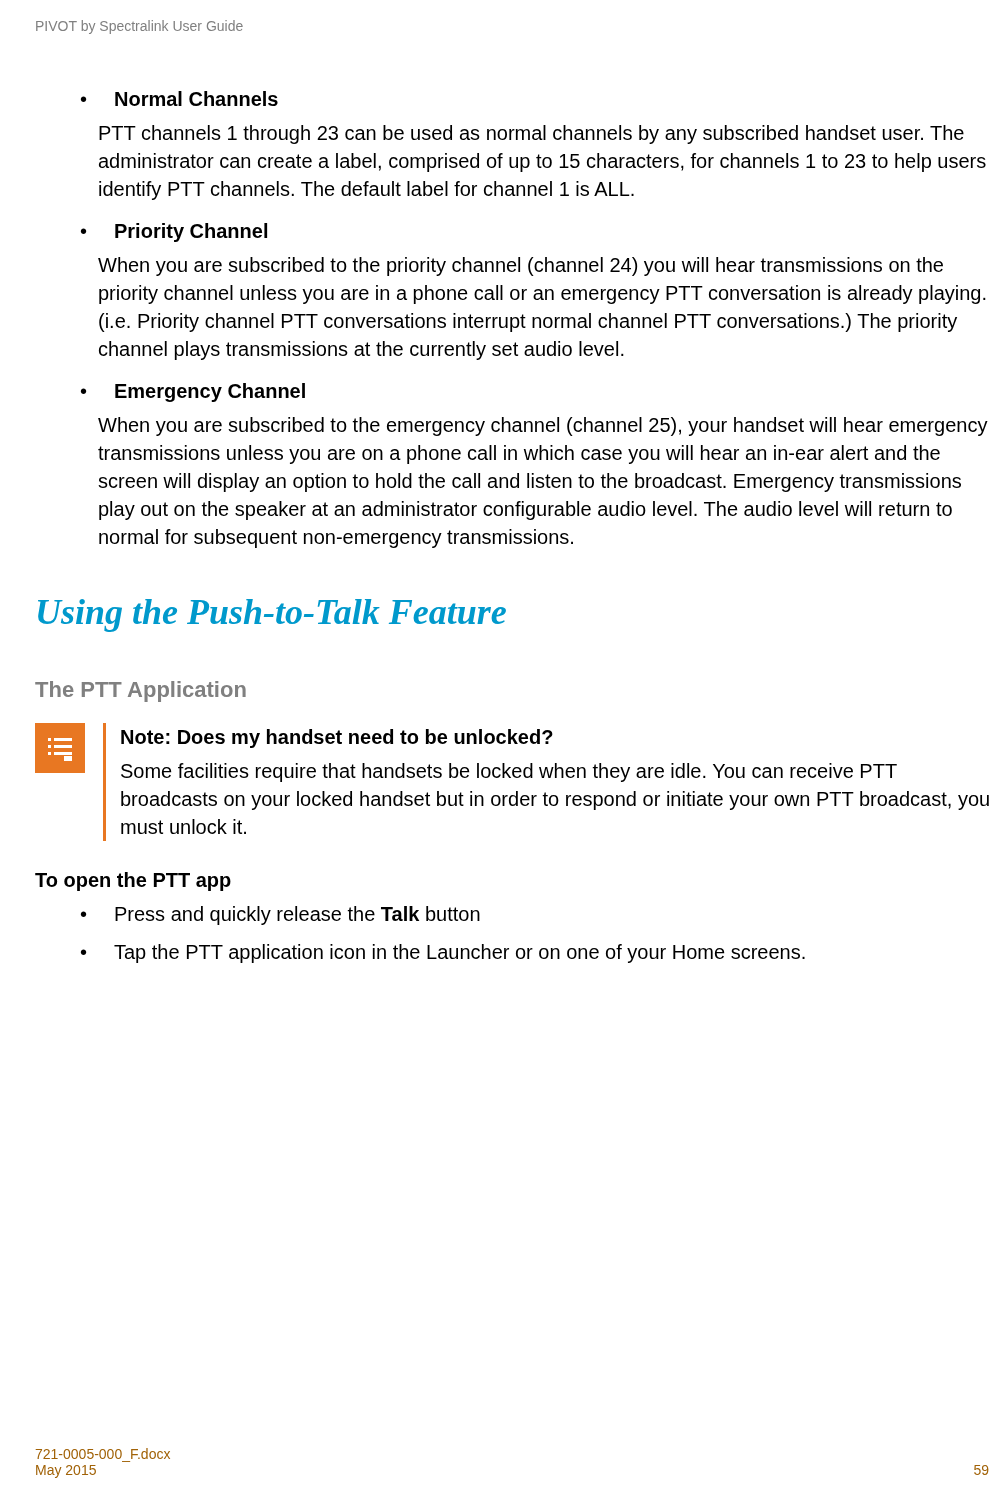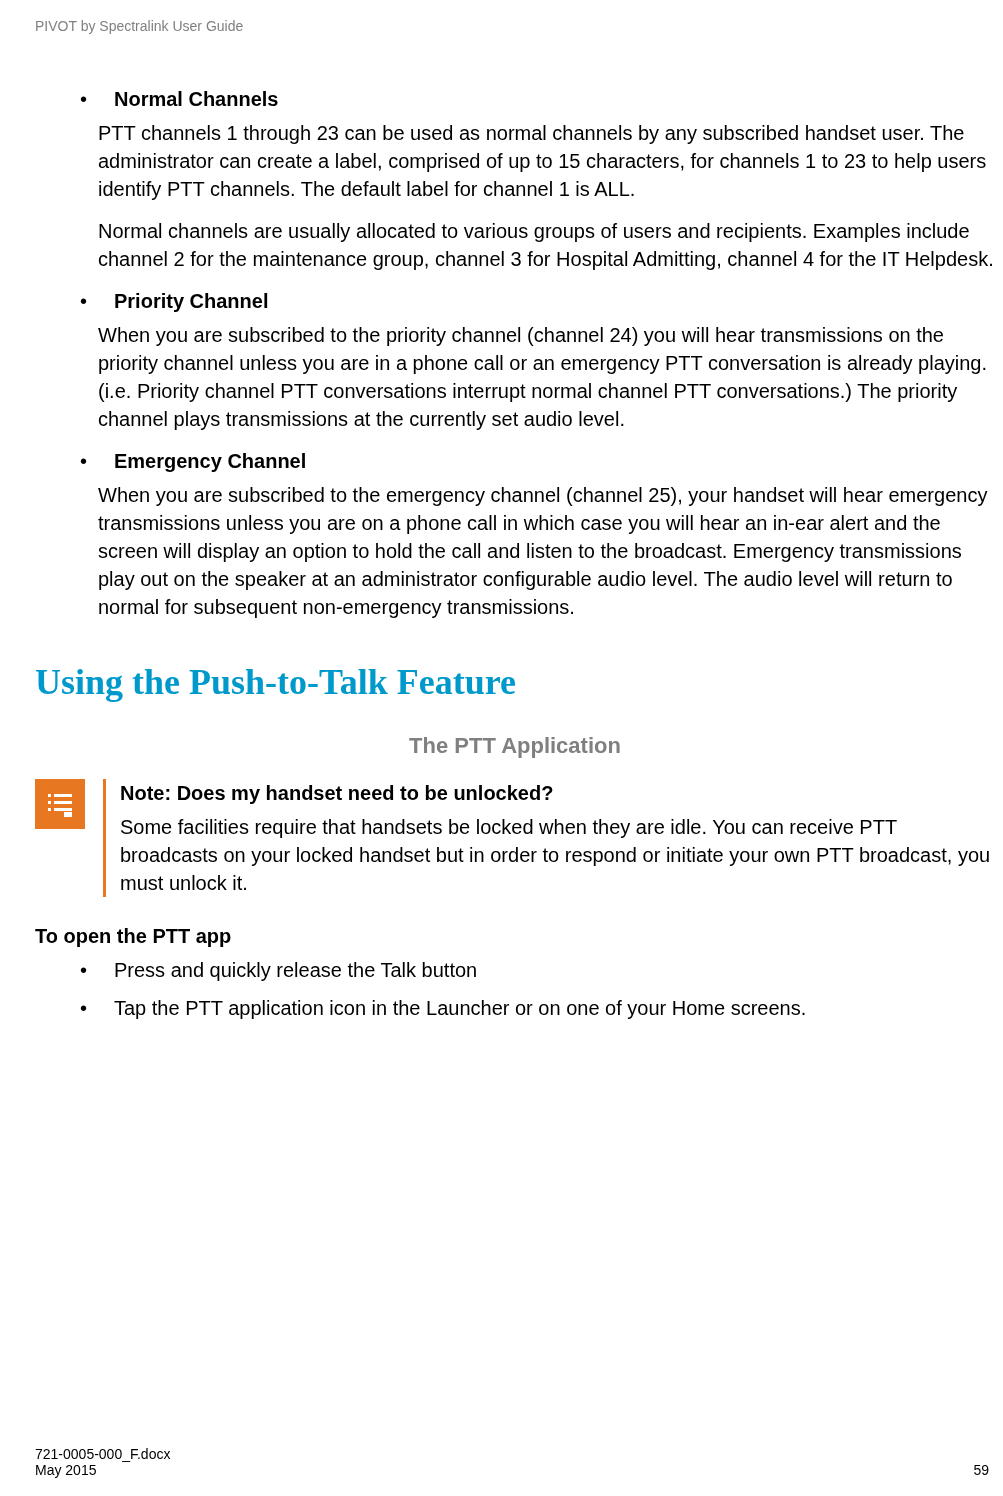--- a/index.html
+++ b/index.html
@@ -54,32 +54,32 @@
       font-size: 20px;
       margin-bottom: 8px;
     }
     .full-para {
       font-size: 20px;
       line-height: 28px;
       margin-bottom: 14px;
     }
     .section-title {
       font-family: Georgia, 'Times New Roman', serif;
+      font-style: italic;
       font-weight: bold;
       font-size: 36px;
       color: #0099cc;
       margin-top: 40px;
-      margin-bottom: 30px;
+      margin-bottom: 44px;
     }
     .sub-section-title {
       font-size: 22px;
       font-weight: bold;
       color: #808080;
       margin-bottom: 20px;
-      text-align: center;
     }
     .note-block {
       display: flex;
       margin-bottom: 28px;
     }
     .note-icon-wrap {
       width: 50px;
       height: 50px;
       background: #e87722;
       display: flex;
@@ -107,39 +107,38 @@
       margin-bottom: 6px;
     }
     .footer {
       position: absolute;
       bottom: 18px;
       left: 35px;
       right: 14px;
       display: flex;
       justify-content: space-between;
       font-size: 14px;
-      color: #000000;
+      color: #a16207;
     }
     .bold {
-      font-weight: normal;
+      font-weight: bold;
     }
   </style>
 </head>
 <body>
 
 <div class="page-header">PIVOT by Spectralink User Guide</div>
 
 <div class="content">
 
   <div class="bullet-item">
     <div class="bullet-dot">•</div>
     <div class="bullet-text bullet-heading">Normal Channels</div>
   </div>
   <p class="body-para">PTT channels 1 through 23 can be used as normal channels by any subscribed handset user.  The administrator can create a label, comprised of up to 15 characters, for channels 1 to 23 to help users identify PTT channels. The default label for channel 1 is ALL.</p>
-  <p class="body-para">Normal channels are usually allocated to various groups of users and recipients. Examples include channel 2 for the maintenance group, channel 3 for Hospital Admitting, channel 4 for the IT Helpdesk.</p>
 
   <div class="bullet-item">
     <div class="bullet-dot">•</div>
     <div class="bullet-text bullet-heading">Priority Channel</div>
   </div>
   <p class="body-para">When you are subscribed to the priority channel (channel 24) you will hear transmissions on the priority channel unless you are in a phone call or an emergency PTT conversation is already playing. (i.e. Priority channel PTT conversations interrupt normal channel PTT conversations.)  The priority channel plays transmissions at the currently set audio level.</p>
 
   <div class="bullet-item">
     <div class="bullet-dot">•</div>
     <div class="bullet-text bullet-heading">Emergency Channel</div>

